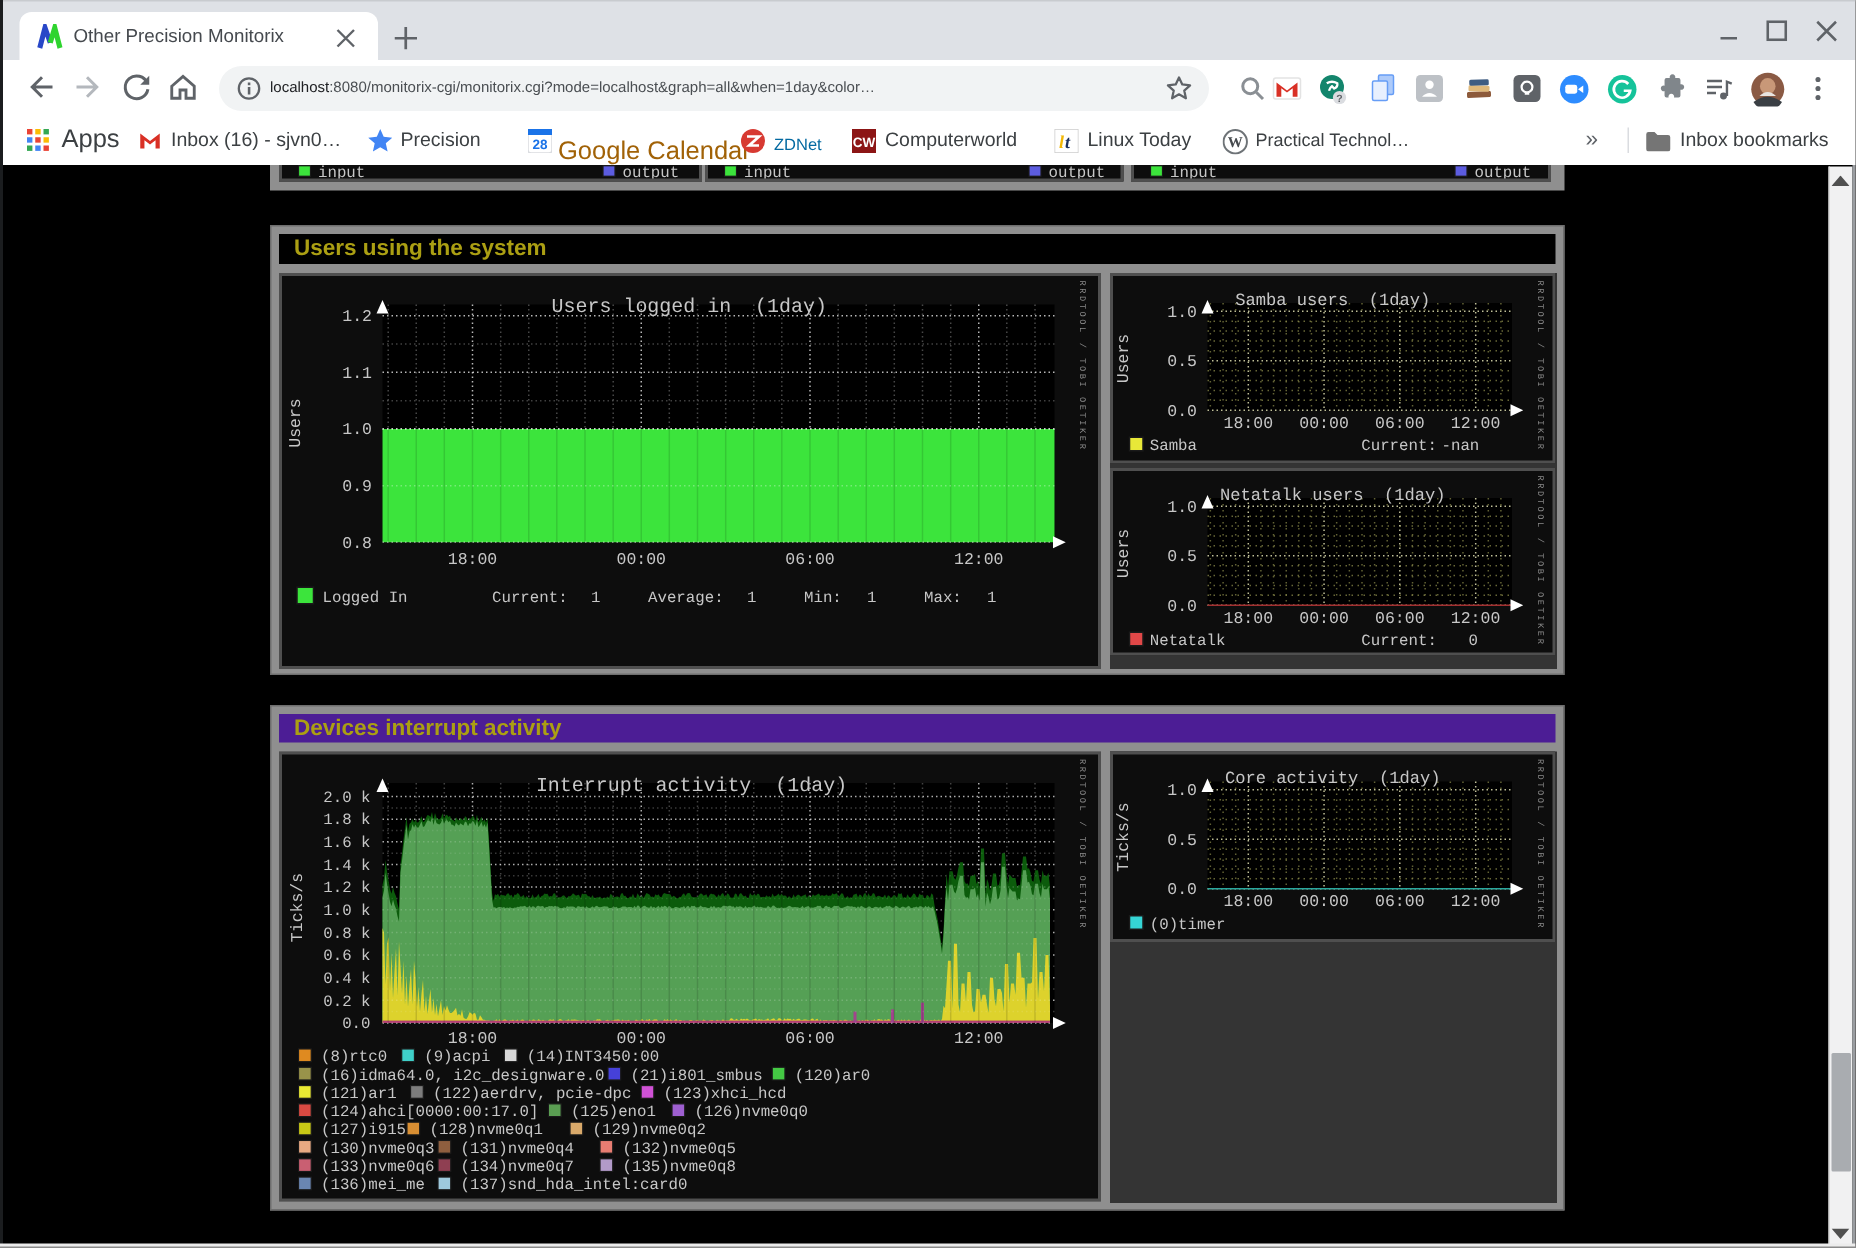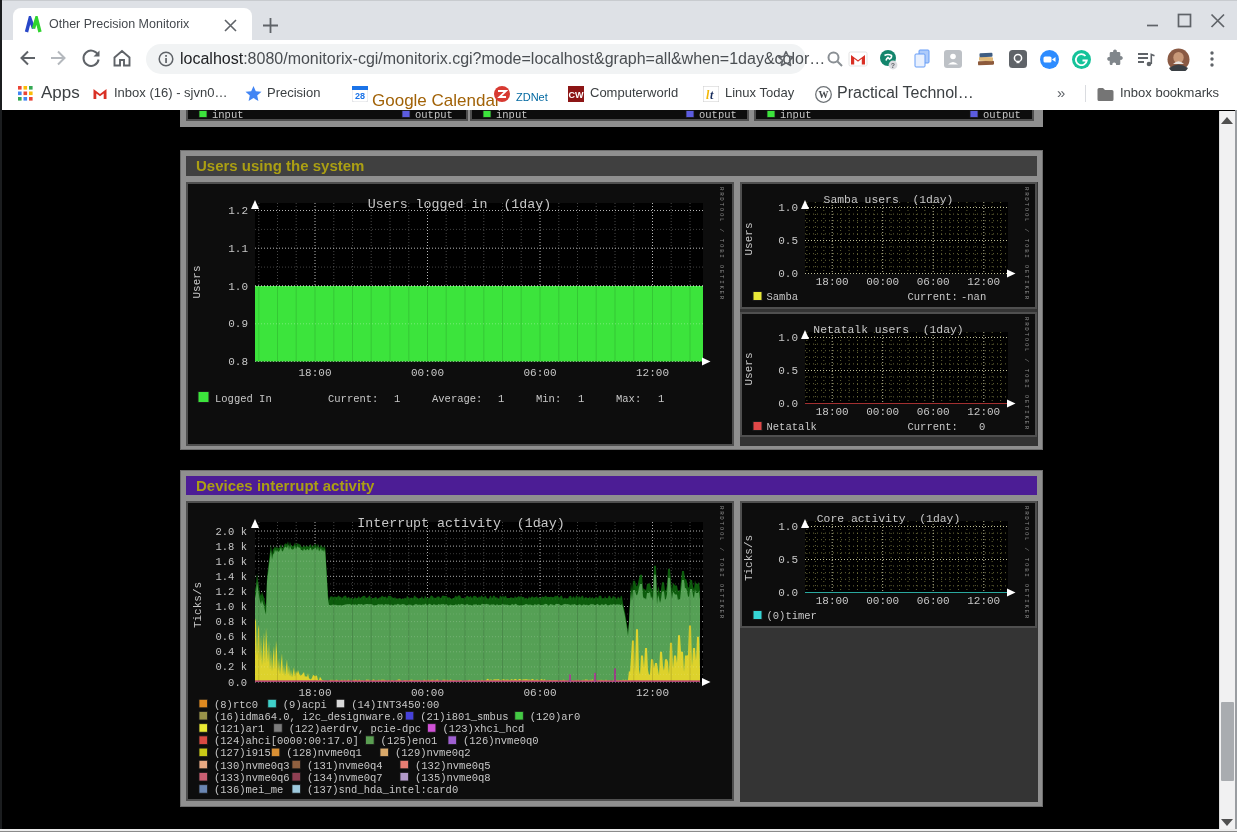--- a/index.html
+++ b/index.html
@@ -35,21 +35,21 @@
   </svg>
 <svg class="abs" style="left:110px;top:46px" width="24" height="24">
     <path d="M4.5 11.5 L12 5 L19.5 11.5 V19.5 H14 V14 H10 V19.5 H4.5 Z" fill="none" stroke="#5f6368" stroke-width="1.9"></path>
   </svg>
 <div class="abs" style="left:146px;top:44px;width:660px;height:30px;background:#f1f3f4;border-radius:15px"></div>
 <svg class="abs" style="left:158px;top:51px" width="16" height="16">
     <circle cx="8" cy="8" r="6.8" fill="none" stroke="#5f6368" stroke-width="1.5"></circle>
     <rect x="7.2" y="7" width="1.7" height="5" fill="#5f6368"></rect>
     <rect x="7.2" y="4" width="1.7" height="1.8" fill="#5f6368"></rect>
   </svg>
-<div class="abs" style="left:180px;top:44px;height:30px;line-height:30px;font-size:16px;white-space:nowrap"><span style="color:#202124">localhost</span><span style="color:#4a4e52">:8080/monitorix-cgi/monitorix.cgi?mode=localhost&amp;graph=all&amp;when=1day&amp;color…</span></div>
+<div class="abs" style="left:180px;top:44px;height:30px;line-height:30px;font-size:10px;white-space:nowrap"><span style="color:#202124">localhost</span><span style="color:#4a4e52">:8080/monitorix-cgi/monitorix.cgi?mode=localhost&amp;graph=all&amp;when=1day&amp;color…</span></div>
 <svg class="abs" style="left:776px;top:49px" width="20" height="20">
     <path d="M10 2.6 L12.2 7.3 L17.4 7.9 L13.5 11.4 L14.6 16.5 L10 13.9 L5.4 16.5 L6.5 11.4 L2.6 7.9 L7.8 7.3 Z" fill="none" stroke="#5f6368" stroke-width="1.5" stroke-linejoin="round"></path>
   </svg>
 <svg class="abs" style="left:825px;top:49px" width="20" height="20">
     <circle cx="8.5" cy="8.5" r="5" fill="none" stroke="#8a8f94" stroke-width="2"></circle>
     <line x1="12.5" y1="12.5" x2="17" y2="17" stroke="#8a8f94" stroke-width="2"></line>
   </svg>
 <svg class="abs" style="left:848px;top:49px" width="20" height="20">
     <rect x="1" y="3" width="18" height="14" rx="1.5" fill="#fff" stroke="#e3e3e3"></rect>
     <path d="M3 15.5 V6 L10 11.3 L17 6 V15.5 H13.8 V9.8 L10 12.7 L6.2 9.8 V15.5 Z" fill="#d93025"></path>
@@ -148,21 +148,21 @@
 <svg class="abs" style="left:703px;top:86px" width="16" height="16">
     <rect width="16" height="16" fill="#fff" stroke="#ccc"></rect>
     <text x="3" y="12.5" font-size="12" font-weight="bold" font-style="italic" fill="#f2b705" font-family="Liberation Serif">l</text>
     <text x="7" y="12.5" font-size="12" font-weight="bold" font-style="italic" fill="#1a2f5e" font-family="Liberation Serif">t</text>
   </svg>
 <div class="abs" style="left:725px;top:76px;height:34px;line-height:34px;font-size:13px;color:#3c4043;white-space:nowrap">Linux Today</div>
 <svg class="abs" style="left:815px;top:86px" width="17" height="17">
     <circle cx="8.5" cy="8.5" r="7.8" fill="#fff" stroke="#6e7377" stroke-width="1.3"></circle>
     <text x="8.5" y="12" font-size="10" font-weight="bold" fill="#464a4e" text-anchor="middle" font-family="Liberation Serif">W</text>
   </svg>
-<div class="abs" style="left:837px;top:76px;height:34px;line-height:34px;font-size:16px;color:#3c4043;white-space:nowrap">Practical Technol…</div>
+<div class="abs" style="left:837px;top:76px;height:34px;line-height:34px;font-size:12px;color:#3c4043;white-space:nowrap">Practical Technol…</div>
 <div class="abs" style="left:1057px;top:76px;height:34px;line-height:34px;font-size:13px;color:#3c4043;font-size:15px;color:#5f6368">»</div>
 <div class="abs" style="left:1085px;top:85px;width:1px;height:17px;background:#dadce0"></div>
 <svg class="abs" style="left:1097px;top:87px" width="17" height="14">
     <path d="M0.5 2.5 a1.5 1.5 0 0 1 1.5 -1.5 h4 l2 2 h7 a1.5 1.5 0 0 1 1.5 1.5 v8 a1.5 1.5 0 0 1 -1.5 1.5 h-13 a1.5 1.5 0 0 1 -1.5 -1.5 Z" fill="#757575"></path>
   </svg>
 <div class="abs" style="left:1120px;top:76px;height:34px;line-height:34px;font-size:13px;color:#3c4043;white-space:nowrap">Inbox bookmarks</div>
 <div class="abs" style="left:0;top:110px;width:1237px;height:804px;background:#000;overflow:hidden">
     <div class="abs" style="left:180px;top:-4px;width:863px;height:21px;background:#8f8f8f"></div>
     <div style="position:absolute;left:185.5px;top:-3px;width:282.5px;height:14px;background:#0d0d0d;border:2px solid #4f4f4f">
       <svg width="277" height="10" style="position:absolute;left:0;top:0">
@@ -182,21 +182,21 @@
     </div>
     <div style="position:absolute;left:754px;top:-3px;width:279.5px;height:14px;background:#0d0d0d;border:2px solid #4f4f4f">
       <svg width="277" height="10" style="position:absolute;left:0;top:0">
         <rect x="11" y="1.5" width="8" height="7" fill="#3ce43c" stroke="#1a1a1a" stroke-width="0.8"></rect>
         <text x="24.0" y="9.0" font-family="Liberation Mono" font-size="10.5" fill="#c7c7c7" xml:space="preserve">input</text>
         <rect x="214" y="1.5" width="8" height="7" fill="#5c5ce0" stroke="#1a1a1a" stroke-width="0.8"></rect>
         <text x="227.0" y="9.0" font-family="Liberation Mono" font-size="10.5" fill="#c7c7c7" xml:space="preserve">output</text>
       </svg>
     </div>
     <div class="abs" style="left:180px;top:40px;width:863px;height:300px;background:#8f8f8f;border:1px solid #6e6e6e">
-      <div class="abs" style="left:5px;top:5px;width:851px;height:20px;background:#404040;line-height:20px;padding-left:10px;font-size:15px;font-weight:bold;color:#ab9f13">Users using the system</div>
+      <div class="abs" style="left:5px;top:5px;width:851px;height:20px;background:#000000;line-height:20px;padding-left:10px;font-size:15px;font-weight:bold;color:#ab9f13">Users using the system</div>
       <div class="abs" style="left:559px;top:31px;width:298px;height:264px;background:#343434"></div>
     </div>
     <svg style="position:absolute;left:186px;top:72px" width="548" height="264">
       <rect x="0" y="0" width="548" height="264" fill="#0d0d0d"></rect>
       <rect x="1" y="1" width="546" height="262" fill="none" stroke="#4f4f4f" stroke-width="2"></rect>
       <rect x="69" y="21" width="448" height="158.5" fill="#000"></rect>
       <line x1="69.0" y1="28.5" x2="517.0" y2="28.5" stroke="#d8d8d8" stroke-width="1" stroke-dasharray="1,2" opacity="0.85"></line>
       <line x1="69.0" y1="66.2" x2="517.0" y2="66.2" stroke="#d8d8d8" stroke-width="1" stroke-dasharray="1,2" opacity="0.85"></line>
       <line x1="69.0" y1="47.4" x2="517.0" y2="47.4" stroke="#ffffff" stroke-width="1" stroke-dasharray="1,2" opacity="0.25"></line>
       <line x1="69.0" y1="104.0" x2="517.0" y2="104.0" stroke="#d8d8d8" stroke-width="1" stroke-dasharray="1,2" opacity="0.85"></line>

